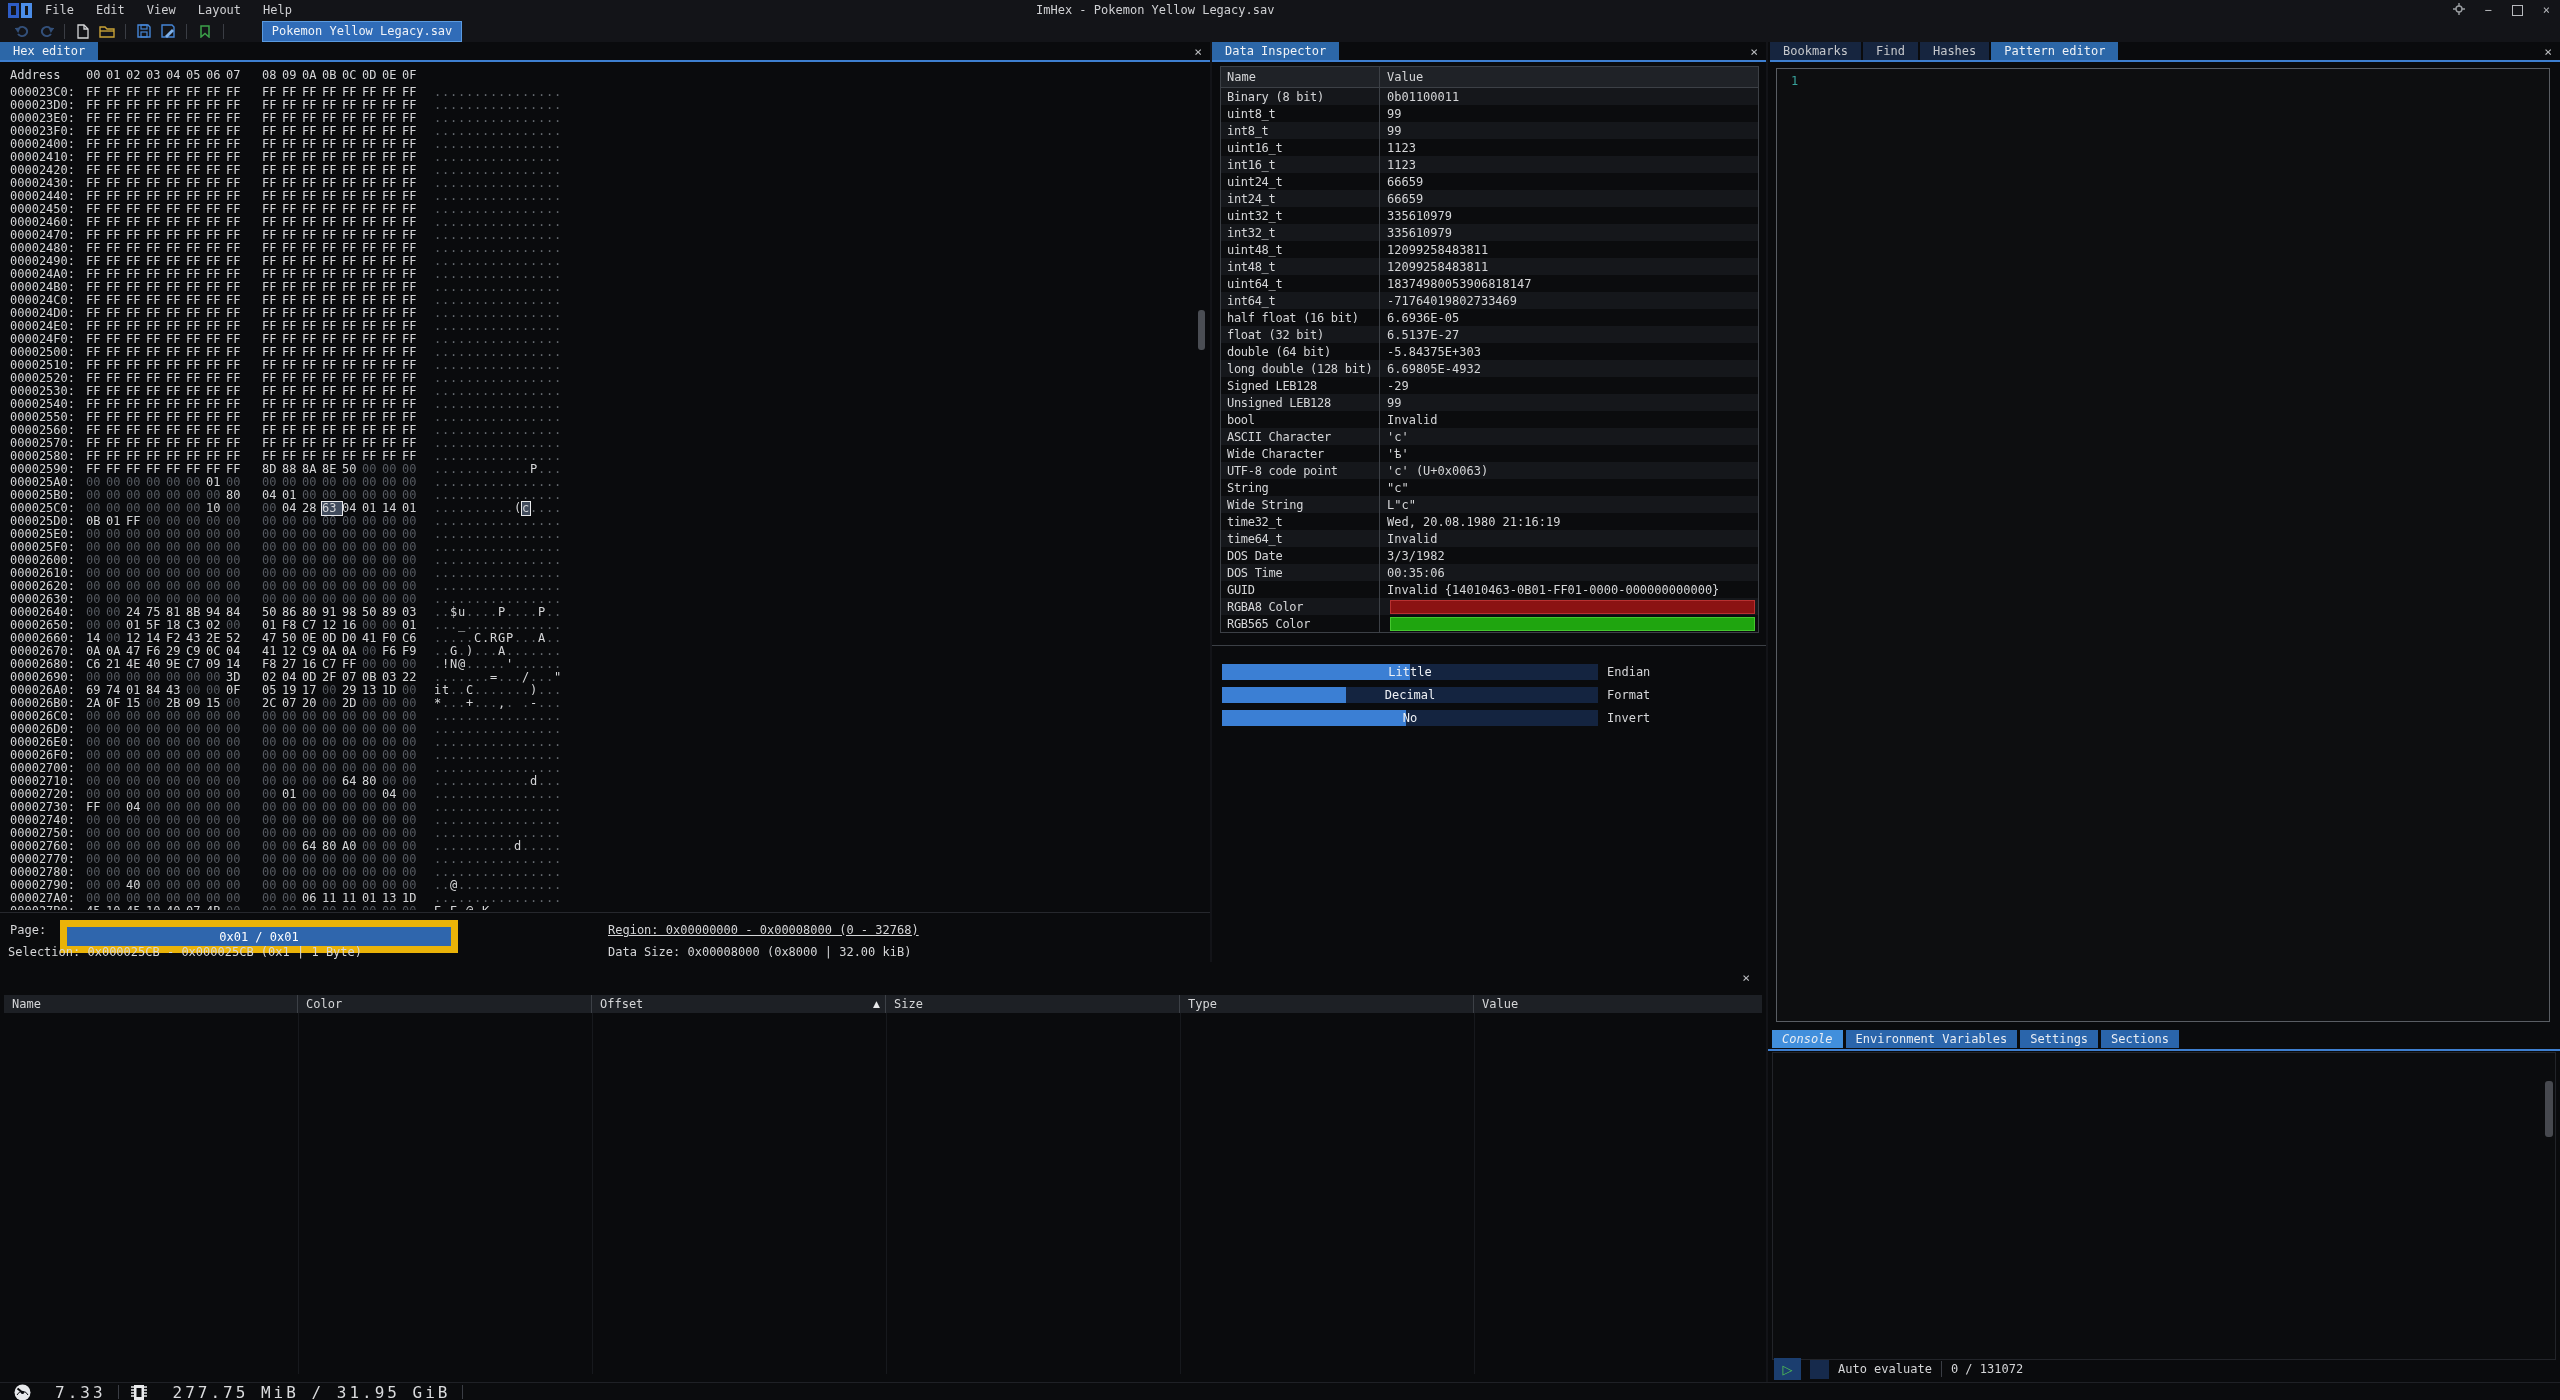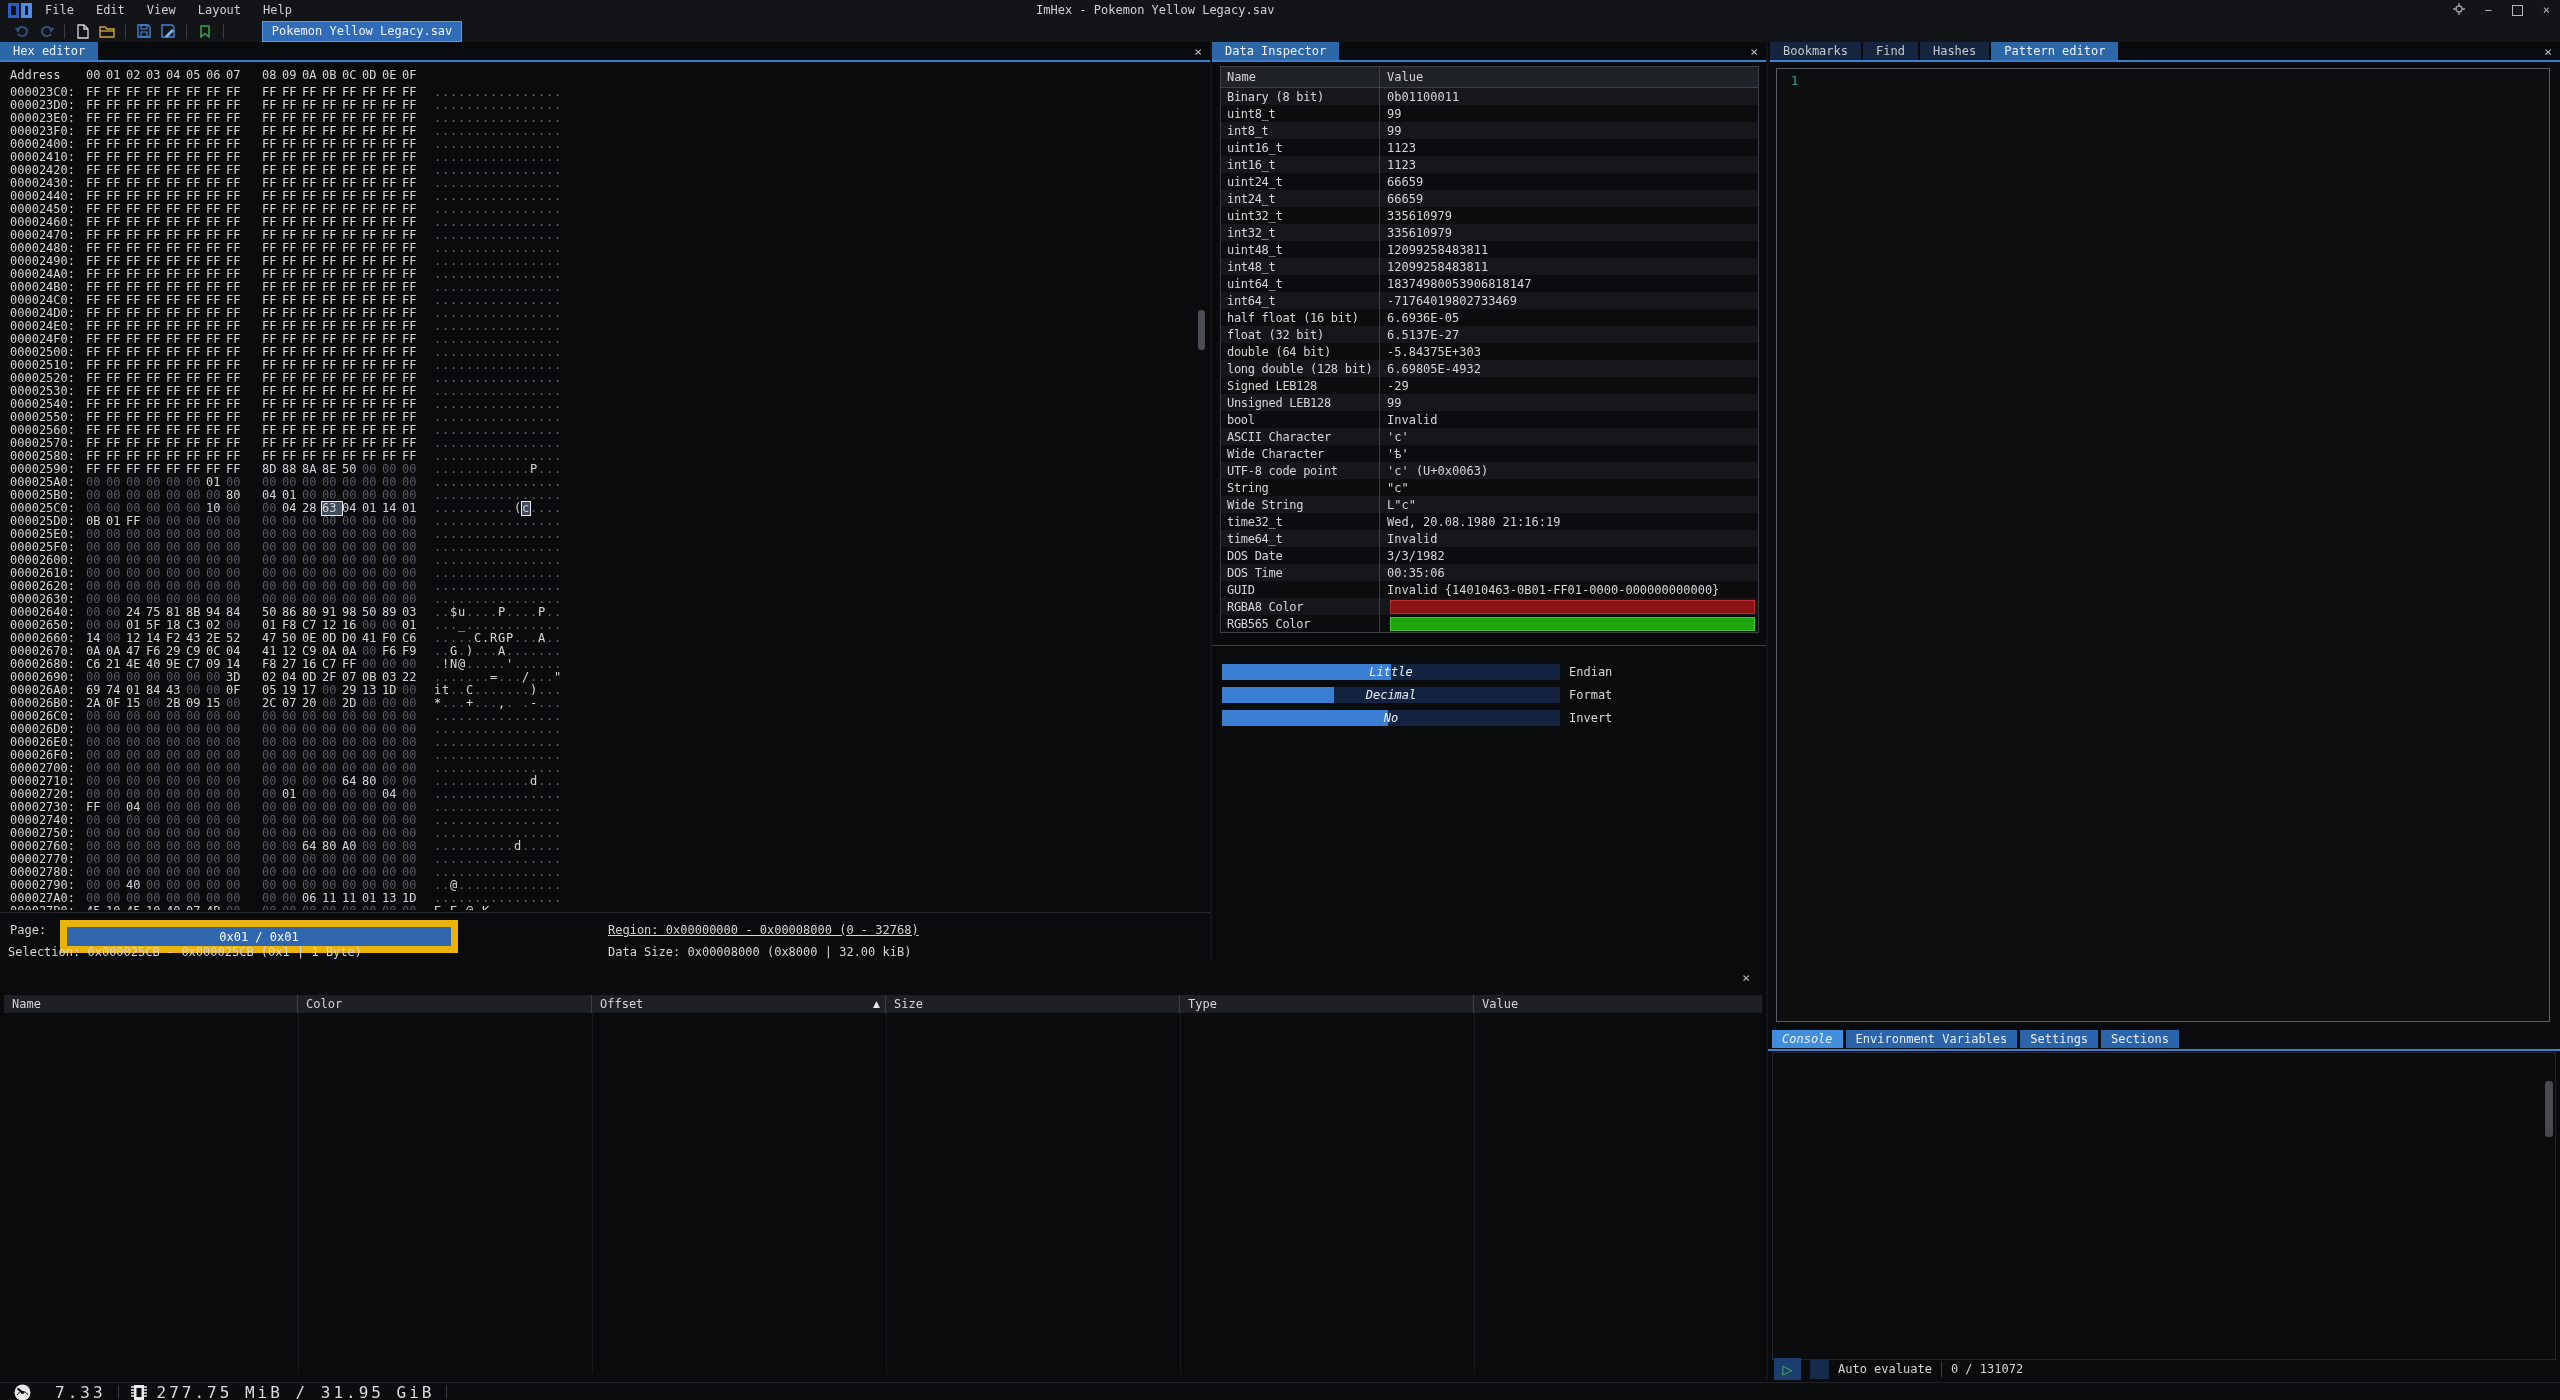--- a/index.html
+++ b/index.html
@@ -62,21 +62,21 @@
   .ival-h{flex:1;padding-left:7px;border-left:1px solid #3c4046;height:100%;display:flex;align-items:center;}
   .insrow{height:17px;display:flex;align-items:center;}
   .insrow.odd{background:#15171b;}
   .insrow.even{background:#0b0c0e;}
   .iname{width:152px;padding-left:6px;letter-spacing:-0.3px;white-space:nowrap;overflow:hidden;}
   .ival{flex:1;padding-left:7px;border-left:1px solid #3c4046;white-space:nowrap;height:100%;display:flex;align-items:center;overflow:hidden;}
   .swatch{flex:1;height:12px;margin:0 3px;border:1px solid;}
   .ins-sep{position:absolute;left:0;top:603px;width:554px;height:1px;background:#3c4046;}
   #ins-controls{position:absolute;left:10px;top:622px;width:540px;}
   .ctl-row{display:flex;align-items:center;height:16px;margin-bottom:7px;}
-  .slider{position:relative;width:338px;height:16px;background:#142440;font-style:italic;}
+  .slider{position:relative;width:376px;height:16px;background:#142440;}
   .slider .fill{position:absolute;left:0;top:0;bottom:0;background:#3b7fd4;}
   .slider .stext{position:absolute;left:0;right:0;top:1px;text-align:center;color:#eef1f5;}
   .ctl-label{margin-left:9px;color:#d5d6d8;}
 
   
   #pd-pane{left:0;top:962px;width:1766px;height:420px;}
   #pd-pane .tabbar{padding-top:4px;height:22px;}
   #pd-pane .tabline{top:26px;}
   #pd-pane .pane-close{top:8px;right:16px;}
   #pd-header{position:absolute;left:4px;top:33px;width:1758px;height:18px;background:#1d2025;display:flex;align-items:center;}
@@ -704,17 +704,17 @@
     </span>
     <span style="margin-left:24px">7.33</span>
     <span class="ssep"></span>
     <span style="display:flex">
       <svg width="16" height="17" viewBox="0 0 16 17">
           <rect x="3" y="1" width="10" height="15" fill="#e8e9eb"></rect>
           <path d="M0 3h3M0 6h3M0 9h3M0 12h3M13 3h3M13 6h3M13 9h3M13 12h3" stroke="#e8e9eb" stroke-width="1.4"></path>
           <rect x="5.5" y="4" width="5" height="9" fill="#0b0c0e"></rect>
         </svg>
     </span>
-    <span style="margin-left:10px">277.75 MiB / 31.95 GiB</span>
+    <span style="margin-left:26px">277.75 MiB / 31.95 GiB</span>
     <span class="ssep"></span>
   </div>
 
 </div>
 
 </body></html>

